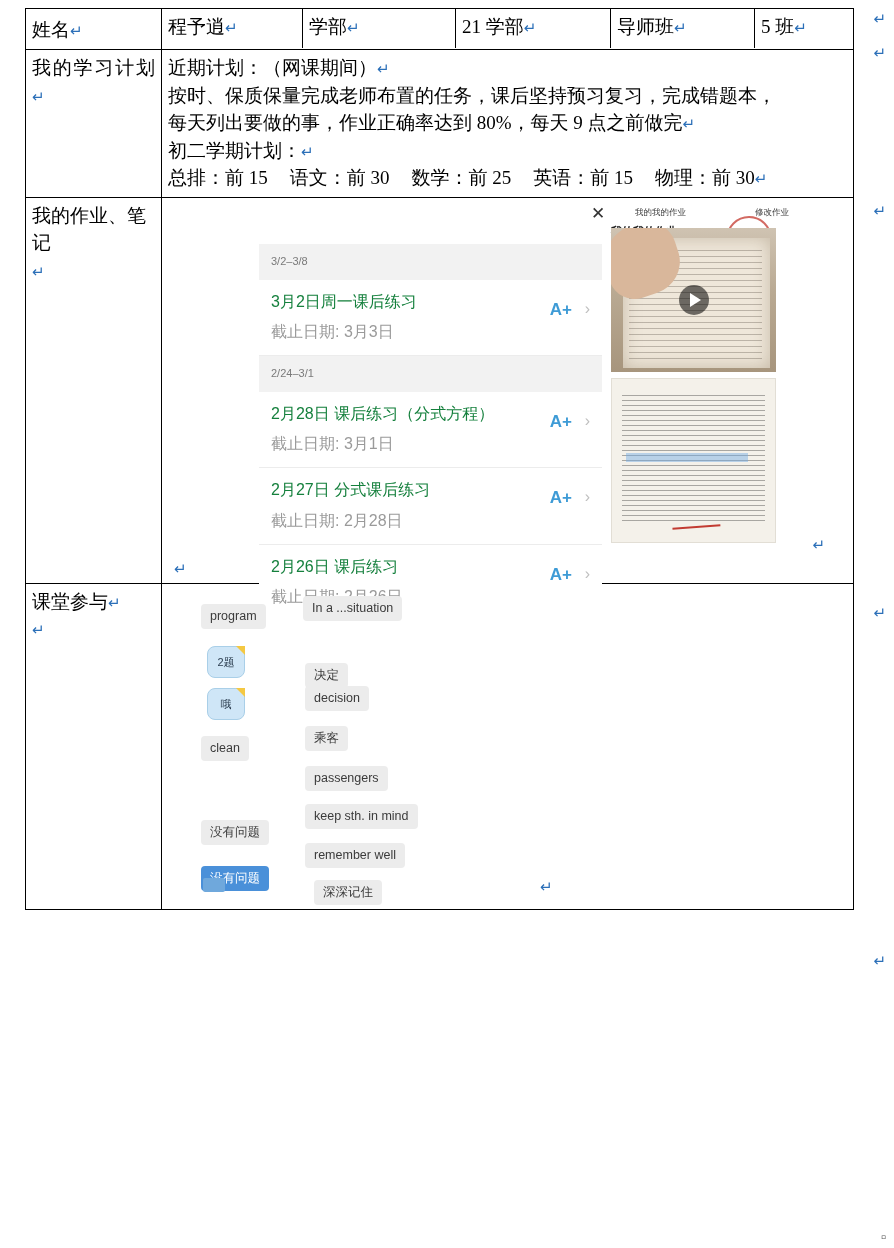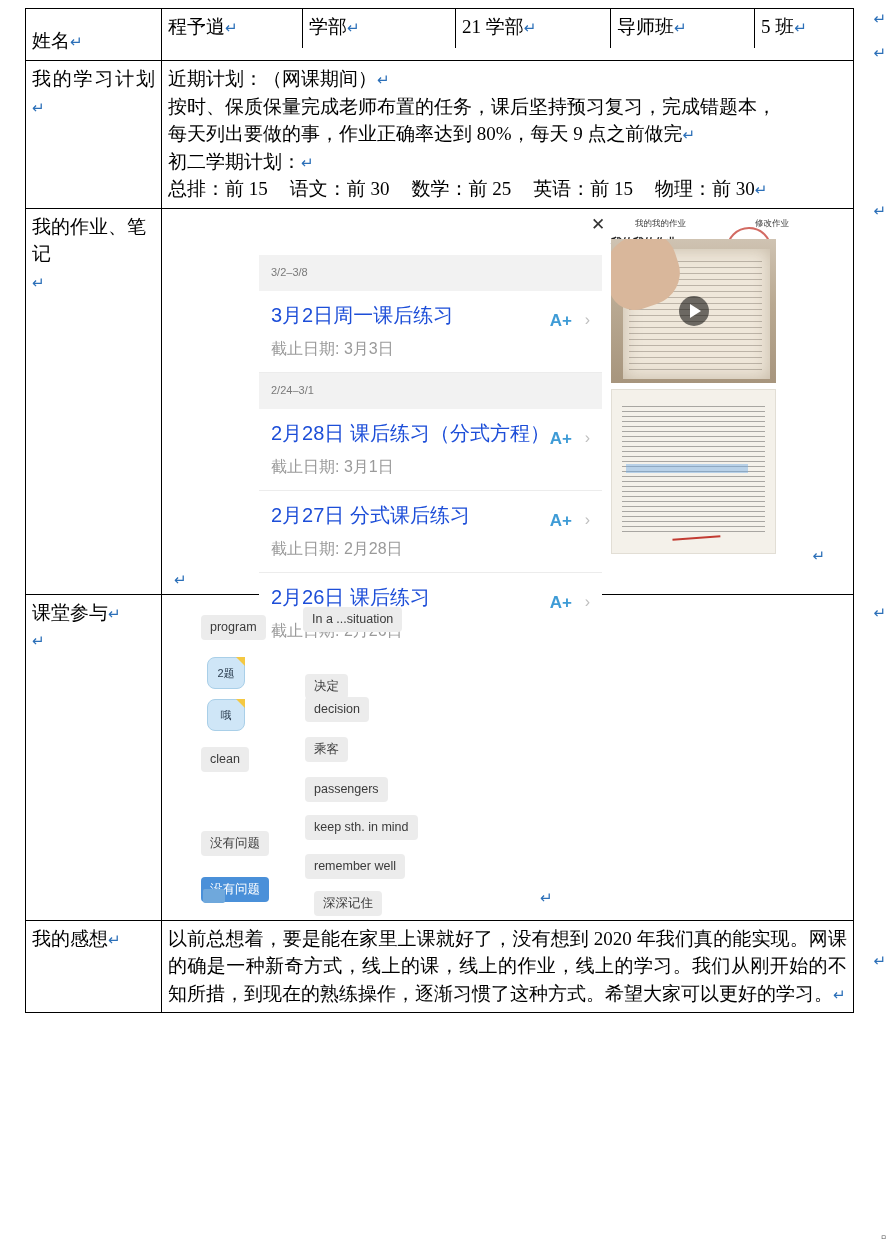--- a/index.html
+++ b/index.html
@@ -49,21 +49,21 @@
   .outside-mark {
     position: absolute;
     right: 8px;
     color: #2b6fb8;
     font-family: "Liberation Sans", sans-serif;
     font-size: 15px;
   }
   
   tr.header-row td {
     height: 30px;
-    padding-top: 18px;
+    padding-top: 7px;
     padding-bottom: 3px;
     white-space: nowrap;
   }
   
   .plan-line { white-space: nowrap; }
   .goal-row span { margin-right: 22px; }
   
   .hw-wrap {
     position: relative;
     height: 376px;
@@ -88,21 +88,21 @@
     color: #7a7a7a;
     font-size: 11px;
     padding: 10px 12px;
   }
   .hw-item {
     position: relative;
     padding: 10px 12px 12px 12px;
     border-bottom: 1px solid #ececec;
     background: #fff;
   }
-  .hw-title { font-size: 20px; color: #1d4ed8; }
+  .hw-title { font-size: 16px; color: #15803d; }
   .hw-due { font-size: 16px; color: #9a9a9a; margin-top: 7px; }
   .hw-grade {
     position: absolute;
     right: 30px;
     top: 18px;
     color: #3e9bd6;
     font-size: 17px;
     font-weight: bold;
   }
   .hw-chev {
@@ -467,28 +467,20 @@
 
             <div class="bubble blue" style="left:8px; top:278px;">没有问题</div>
             <div class="avatar-sq" style="left:10px; top:290px;"></div>
             <div class="bubble" style="left:112px; top:292px;margin-left:9px;">深深记住</div>
           </div>
           <span class="pilcrow" style="position:absolute;left:372px;bottom:6px;">↵</span>
         </div>
       </td>
     </tr>
 
-    <tr>
-      <td class="label-cell">
-        <span>我的感想</span><span class="pilcrow">↵</span>
-      </td>
-      <td>
-        <div class="para"><span>以前总想着，要是能在家里上课就好了，没有想到 2020 年我们真的能实现。网课的确是一种新奇方式，线上的课，线上的作业，线上的学习。我们从刚开始的不知所措，到现在的熟练操作，逐渐习惯了这种方式。希望大家可以更好的学习。</span><span class="pilcrow">↵</span></div>
-      </td>
-    </tr>
 
   </tbody>
     </table>
 
   <div class="outside-mark" style="top:10px;">↵</div>
   <div class="outside-mark" style="top:44px;">↵</div>
   <div class="outside-mark" style="top:202px;">↵</div>
   <div class="outside-mark" style="top:604px;">↵</div>
   <div class="outside-mark" style="top:952px;">↵</div>
   <div class="outside-mark" style="top:1228px;color:#555;">▫</div>

